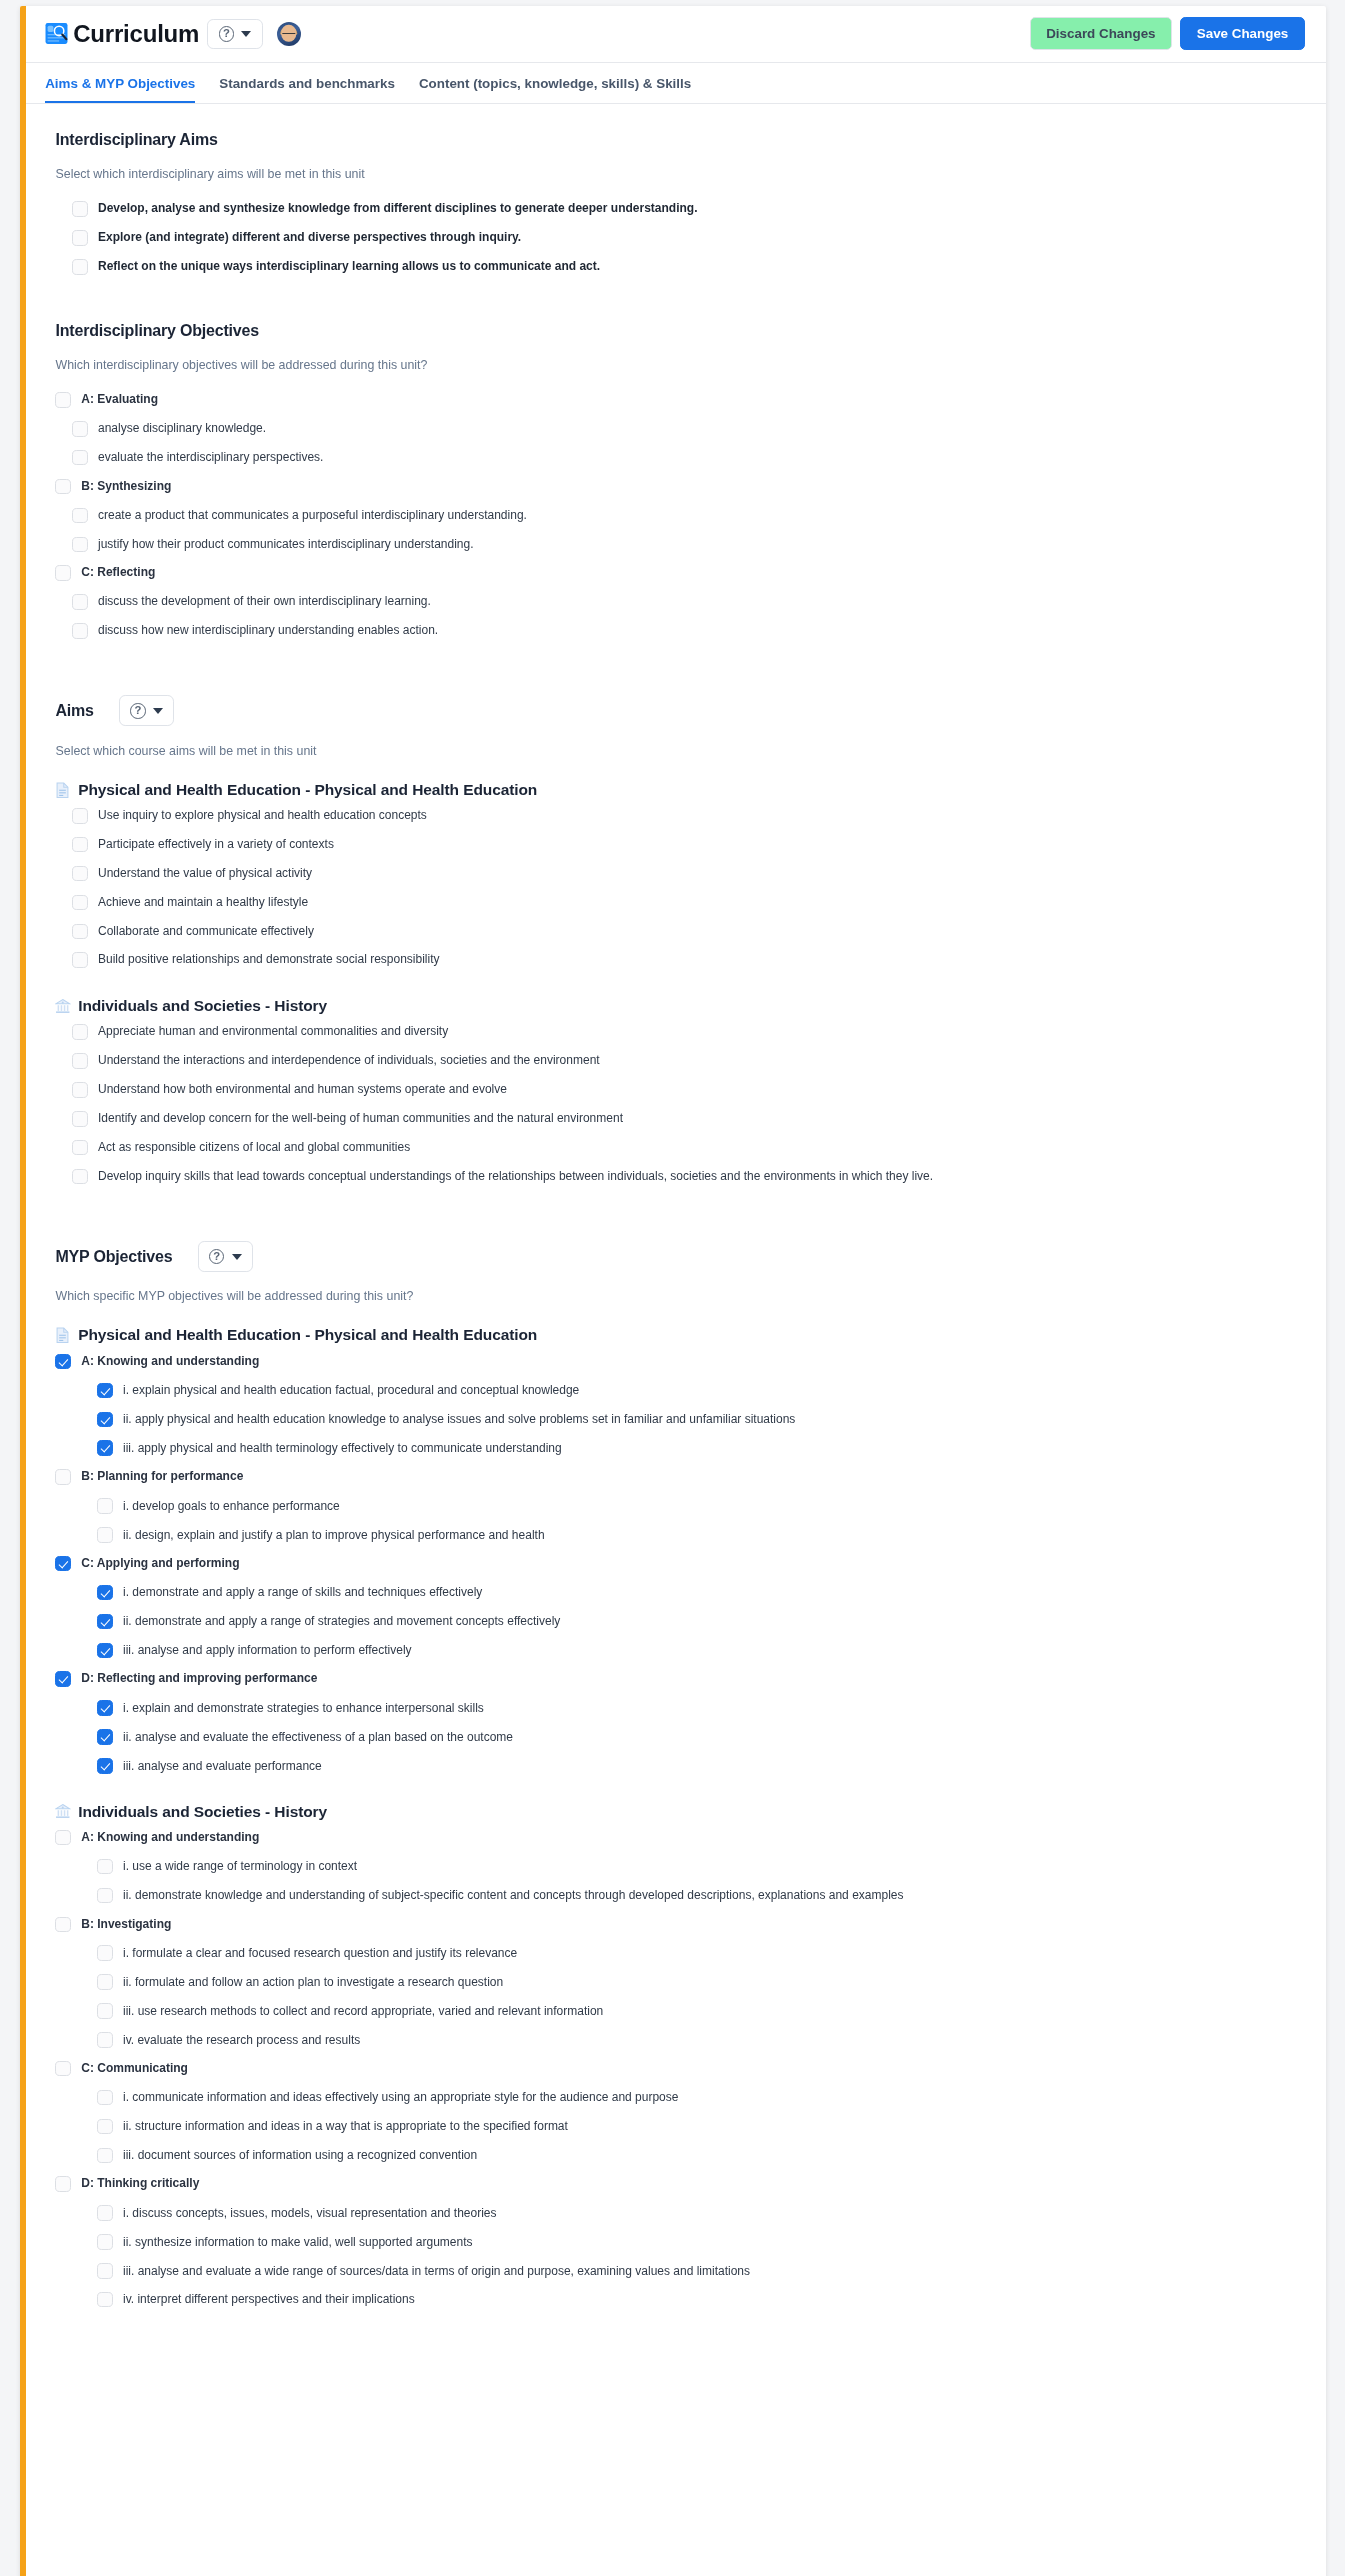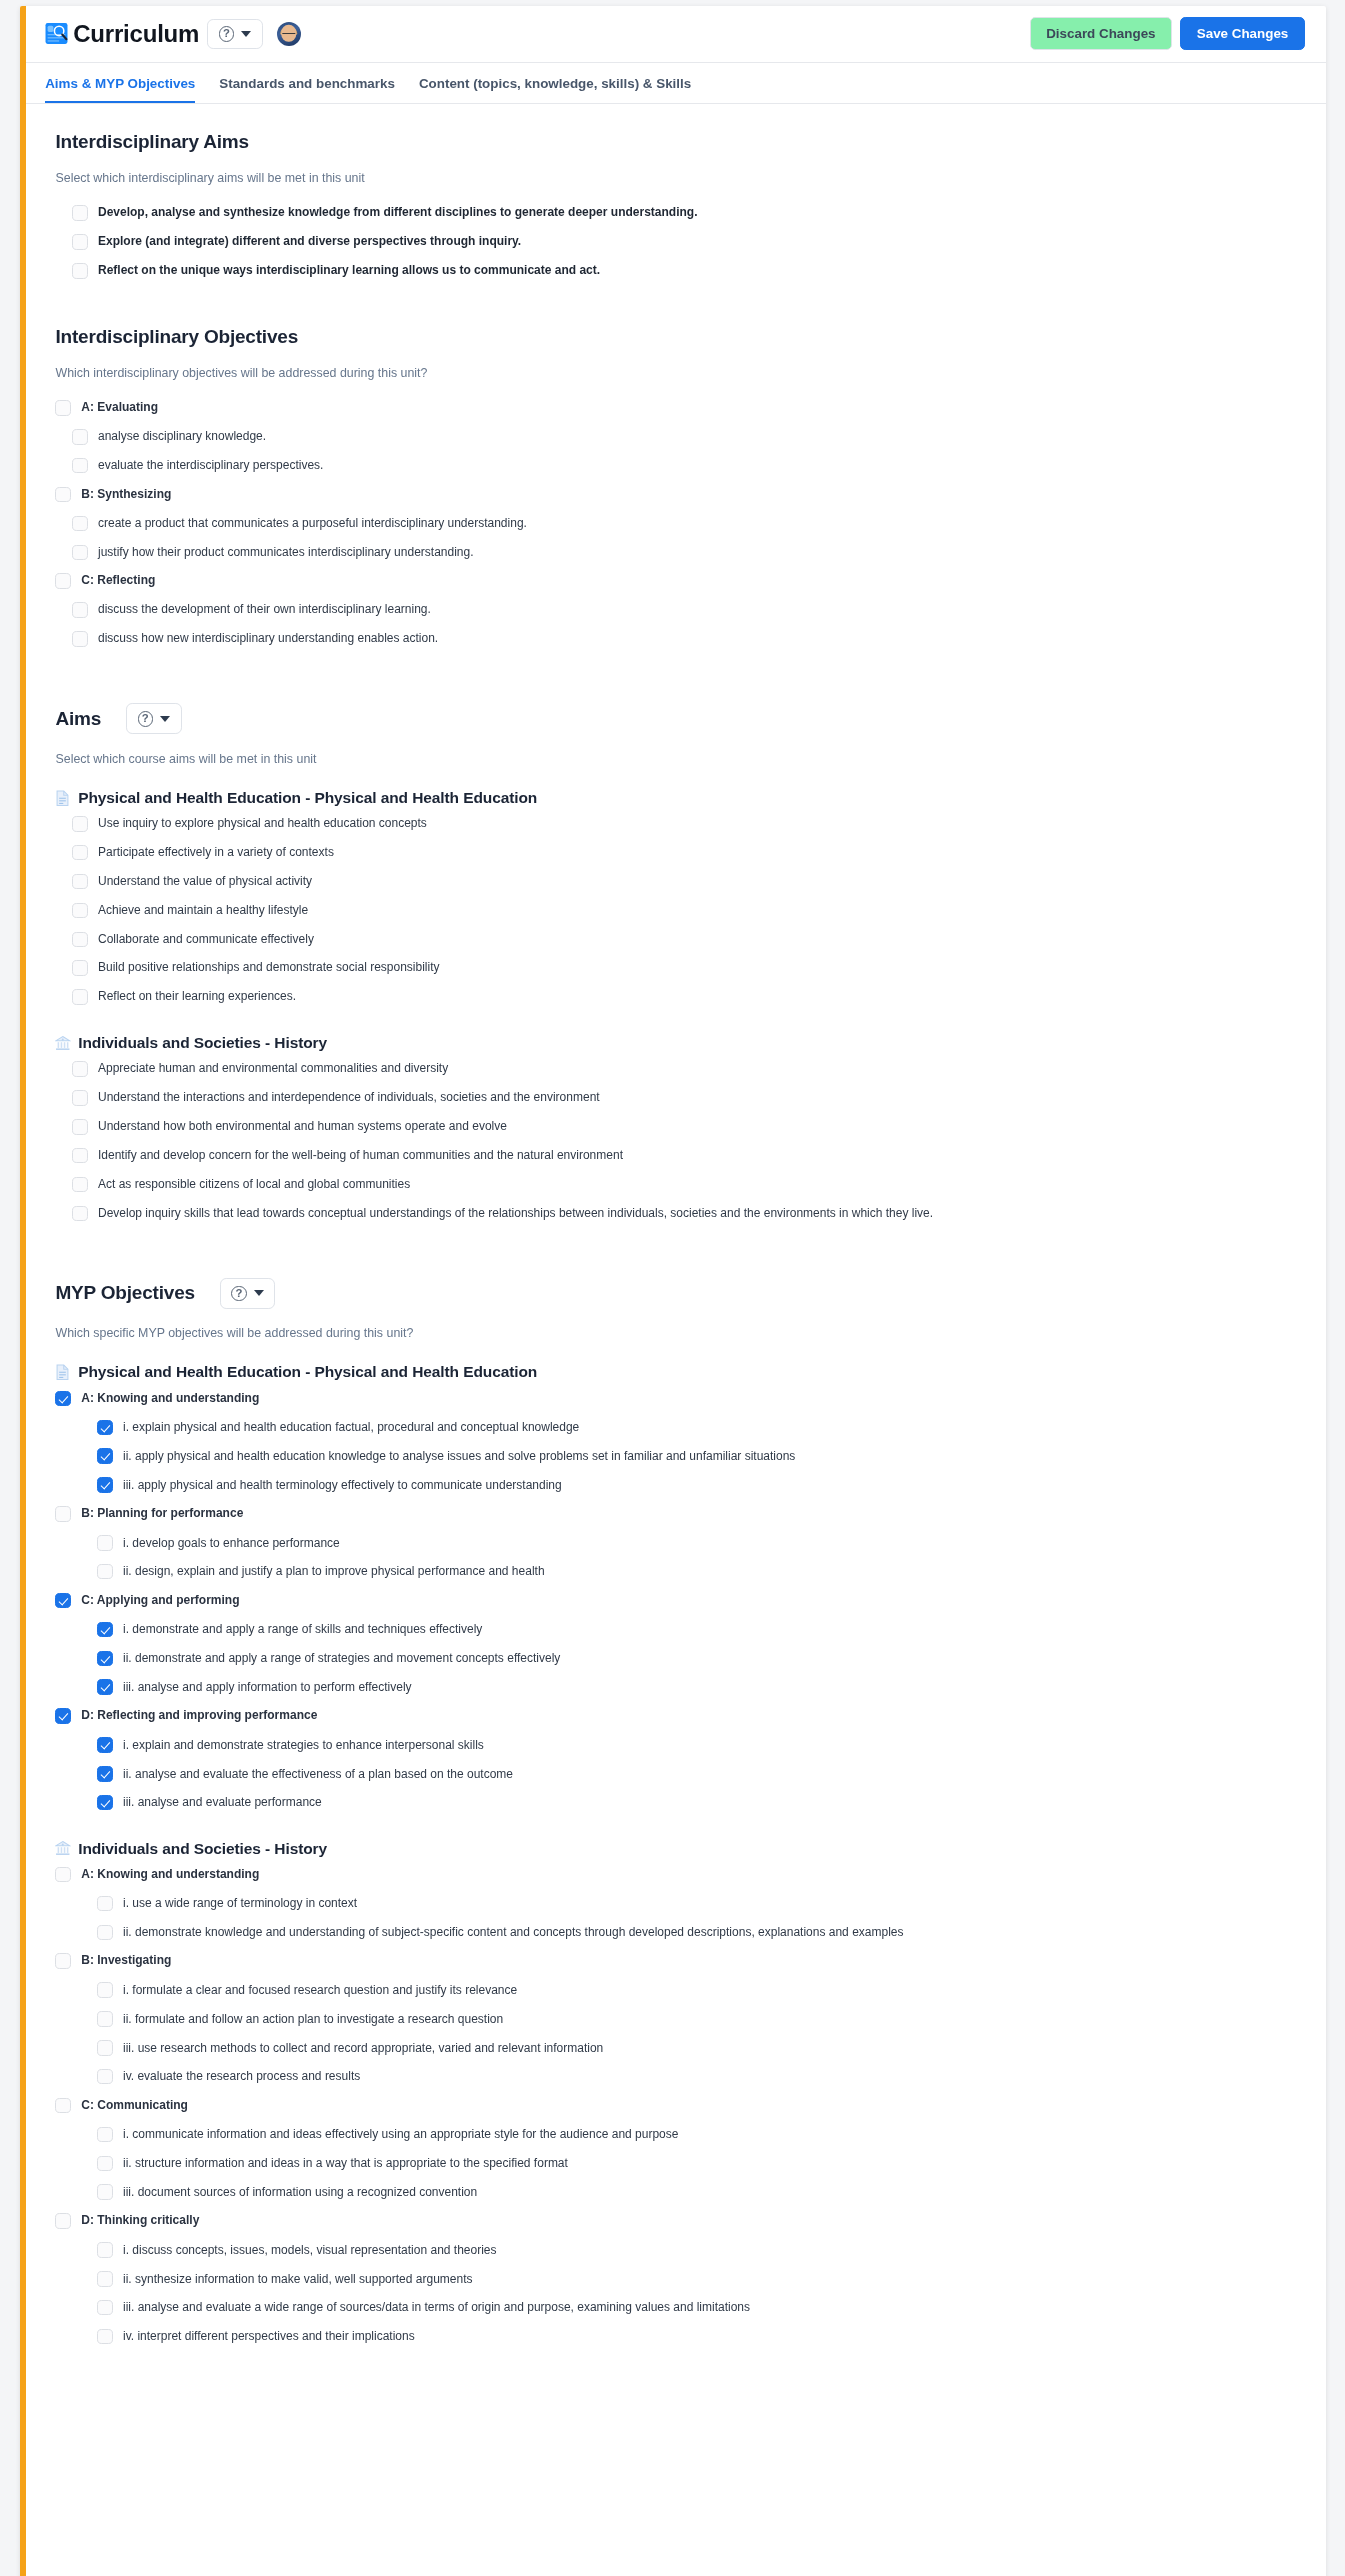--- a/index.html
+++ b/index.html
@@ -127,21 +127,21 @@
     border-bottom: 2.6px solid transparent;
     cursor: pointer;
     white-space: nowrap;
   }
   .tab.active { color: #1a73e8; border-bottom-color: #1a73e8; }
 
   
   .content { padding: 15.5px 19.6px 20.6px 19.6px; }
 
   h2.sec-title {
-    font-size: 19px;
+    font-size: 16px;
     font-weight: 700;
     color: #1b2435;
     letter-spacing: -0.2px;
     margin: 11.3px 0 0 10.3px;
   }
   .sec-title-row {
     display: flex;
     align-items: center;
     gap: 22px;
     margin: 20.6px 0 0 10.3px;
@@ -364,24 +364,20 @@
             <span class="row-label">Achieve and maintain a healthy lifestyle</span>
           </div>
         <div class="row lvl1">
             <span class="cbx"></span>
             <span class="row-label">Collaborate and communicate effectively</span>
           </div>
         <div class="row lvl1">
             <span class="cbx"></span>
             <span class="row-label">Build positive relationships and demonstrate social responsibility</span>
           </div>
-        <div class="row lvl1">
-            <span class="cbx"></span>
-            <span class="row-label">Reflect on their learning experiences.</span>
-          </div>
       </div>
 
       <div class="subject">
         <span class="subj-icon">
           <svg viewBox="0 0 30 32" width="15.5" height="16.5">
             <path d="M15 3 L28 11 H2 Z" fill="#e8f0fb" stroke="#b9d3f0" stroke-width="2"></path>
             <circle cx="15" cy="9" r="2" fill="#b9d3f0"></circle>
             <rect x="5" y="14" width="3" height="11" fill="#cfe0f4"></rect>
             <rect x="11" y="14" width="3" height="11" fill="#cfe0f4"></rect>
             <rect x="17" y="14" width="3" height="11" fill="#cfe0f4"></rect>

